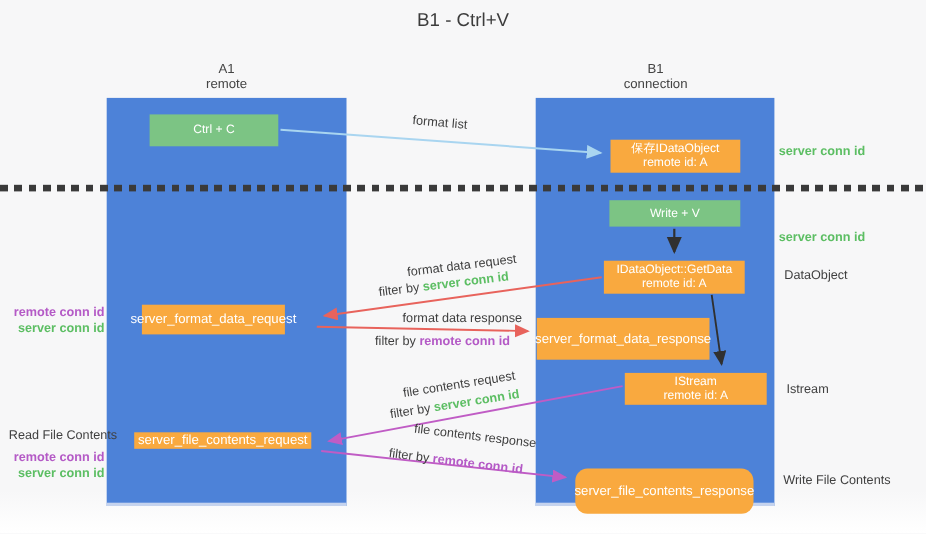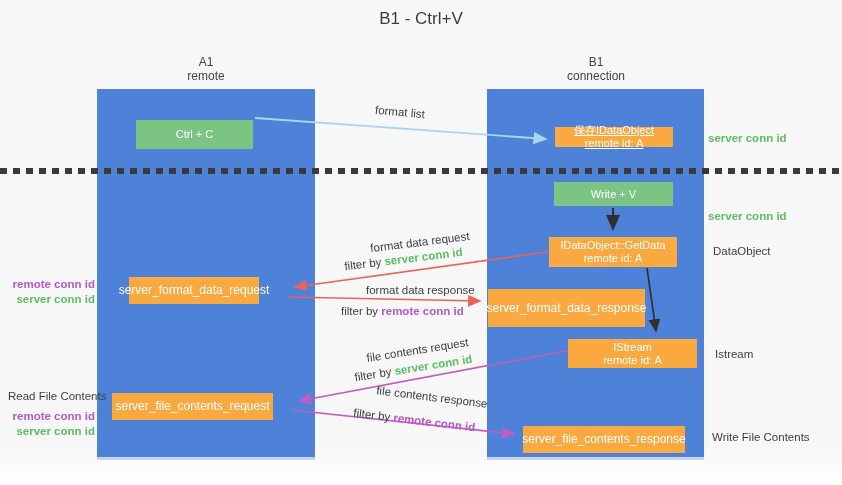--- a/index.html
+++ b/index.html
@@ -71,25 +71,25 @@
     </defs>
     <line x1="255" y1="118" x2="546" y2="139" stroke="#a9d5f0" stroke-width="1.8" marker-end="url(#m-blue)"></line>
     <line x1="613" y1="208" x2="613" y2="229" stroke="#303030" stroke-width="2" marker-end="url(#m-black)"></line>
     <line x1="647" y1="268" x2="656" y2="331" stroke="#303030" stroke-width="1.7" marker-end="url(#m-black)"></line>
     <line x1="547" y1="252" x2="295" y2="287" stroke="#e8635c" stroke-width="1.7" marker-end="url(#m-red)"></line>
     <line x1="288" y1="297" x2="480" y2="301" stroke="#e8635c" stroke-width="1.7" marker-end="url(#m-red)"></line>
     <line x1="566" y1="351" x2="299" y2="401" stroke="#c05cc5" stroke-width="1.7" marker-end="url(#m-mag)"></line>
     <line x1="292" y1="410" x2="514" y2="434" stroke="#c05cc5" stroke-width="1.7" marker-end="url(#m-mag)"></line>
   </svg>
 
-  <div class="abs box green-box" style="left:136px;top:120px;width:117px;height:29px;">
+  <div class="abs box green-box" style="left:136px;top:104px;width:117px;height:29px;">
     <div>Ctrl + C</div>
   </div>
 
-  <div class="abs box orange-box" style="left:555px;top:127px;width:118px;height:20px;text-decoration:underline;">
+  <div class="abs box orange-box" style="left:555px;top:127px;width:118px;height:30px;">
     <div>保存IDataObject</div>
     <div>remote id: A</div>
   </div>
 
   <div class="abs box green-box" style="left:554px;top:182px;width:119px;height:24px;">
     <div>Write + V</div>
   </div>
 
   <div class="abs box orange-box" style="left:549px;top:237px;width:128px;height:30px;justify-content:center;">
     <div>IDataObject::GetData</div>
@@ -102,25 +102,25 @@
 
   <div class="abs box orange-box mono-label" style="left:488px;top:289px;width:157px;height:38px;">
     <div>server_format_data_response</div>
   </div>
 
   <div class="abs box orange-box" style="left:568px;top:339px;width:129px;height:29px;">
     <div>IStream</div>
     <div>remote id: A</div>
   </div>
 
-  <div class="abs box orange-box mono-label" style="left:112px;top:393px;width:161px;height:27px;">
+  <div class="abs box orange-box mono-label" style="left:122px;top:393px;width:161px;height:15px;">
     <div>server_file_contents_request</div>
   </div>
 
-  <div class="abs box orange-box mono-label" style="left:523px;top:426px;width:162px;height:27px;">
+  <div class="abs box orange-box mono-label" style="left:523px;top:426px;width:162px;height:41px;border-radius:11px;">
     <div>server_file_contents_response</div>
   </div>
 
   <div class="abs lbl r-p5" style="left:375px;top:106px;">format list</div>
 
   <div class="abs lbl r-n7" style="left:370px;top:236px;">format data request</div>
   <div class="abs lbl r-n7" style="left:344px;top:253px;">
     <span>filter by </span><span class="green">server conn id</span>
   </div>
 

